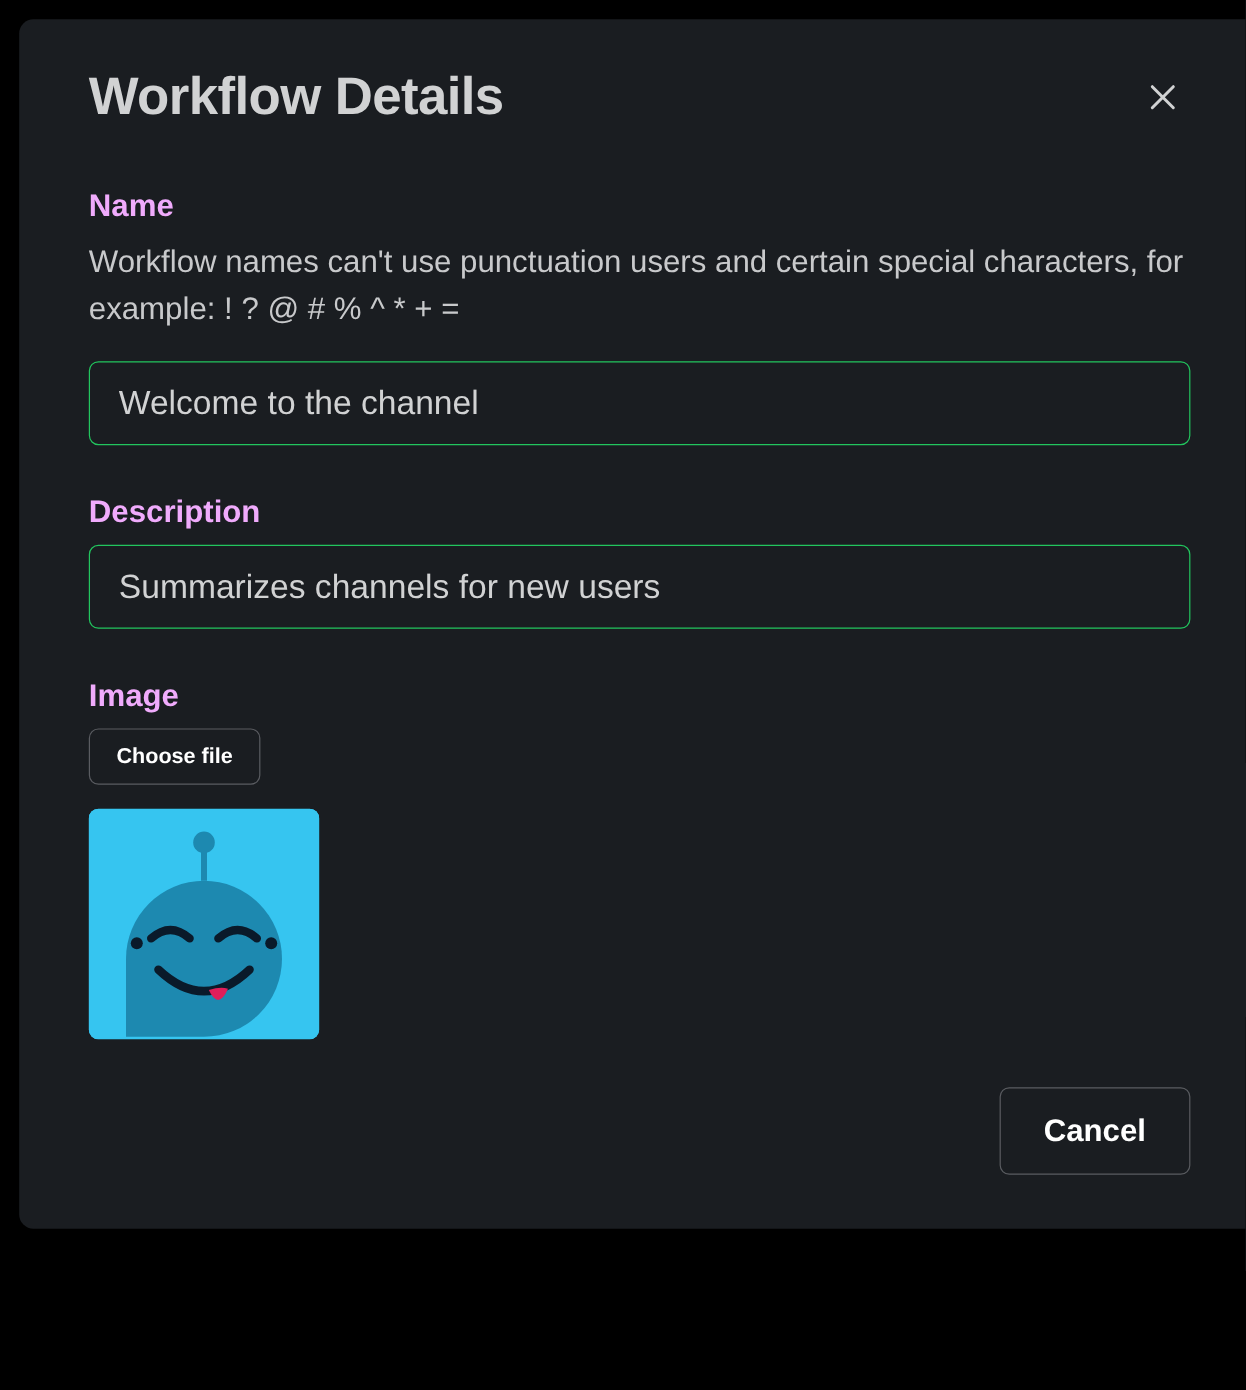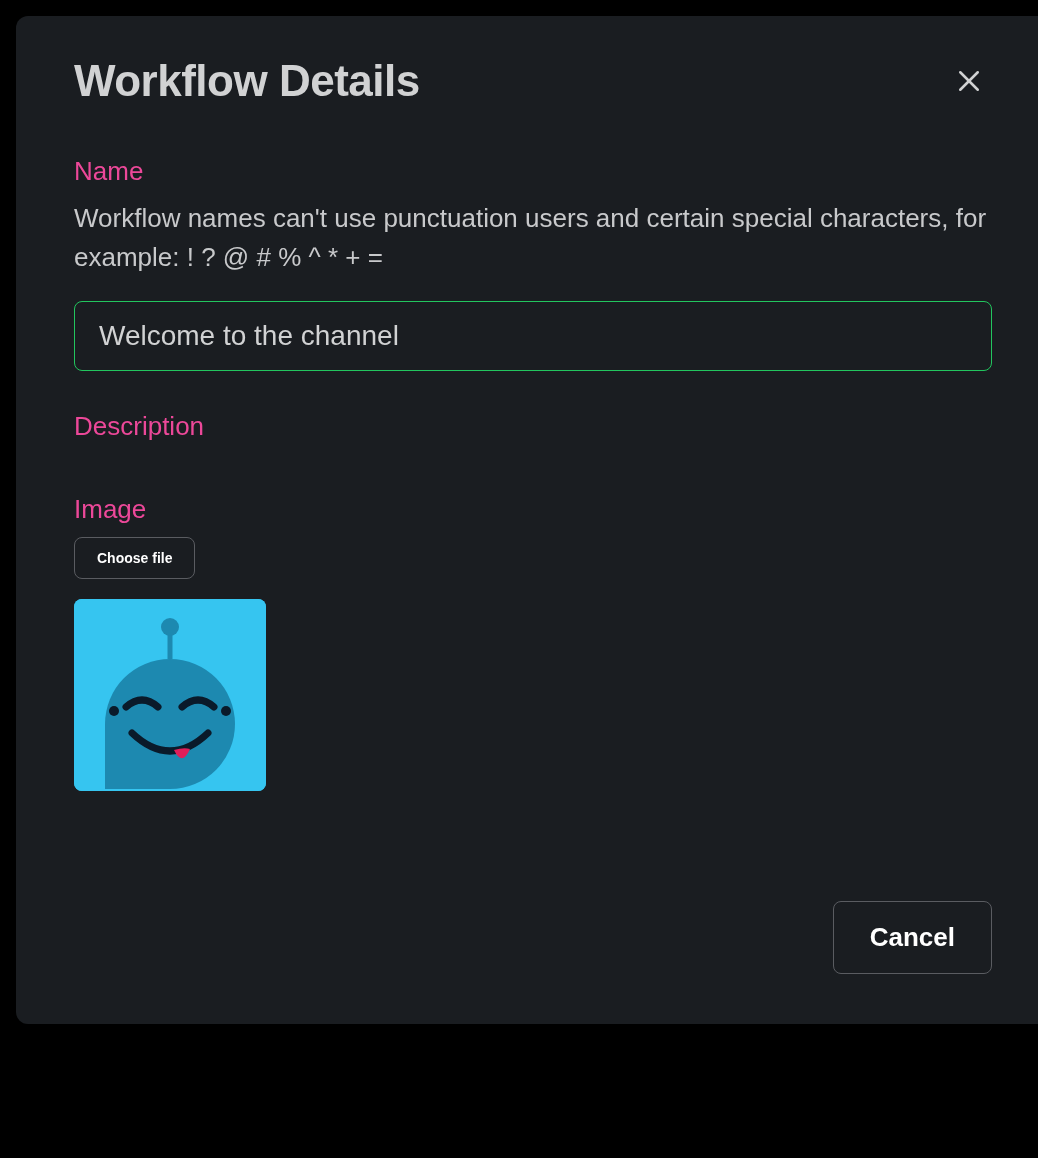--- a/index.html
+++ b/index.html
@@ -44,23 +44,23 @@
       padding: 8px;
       color: #d1d2d3;
       display: flex;
       align-items: center;
       justify-content: center;
     }
     .field-group {
       margin-bottom: 40px;
     }
     .field-label {
-      color: #ec4899;
+      color: #f0abfc;
       font-size: 26px;
-      font-weight: 400;
+      font-weight: 700;
       margin-bottom: 12px;
       display: block;
     }
     .field-help {
       color: #c8c9cb;
       font-size: 26px;
       font-weight: 400;
       line-height: 1.5;
       margin-bottom: 24px;
     }
@@ -74,21 +74,21 @@
       font-size: 28px;
       font-family: inherit;
       outline: none;
     }
     .choose-file-btn {
       background: #1a1d21;
       border: 1px solid #5a5c61;
       border-radius: 8px;
       padding: 12px 22px;
       color: #ffffff;
-      font-size: 14px;
+      font-size: 18px;
       font-weight: 700;
       cursor: pointer;
       font-family: inherit;
       margin-bottom: 20px;
     }
     .image-preview {
       width: 192px;
       height: 192px;
       border-radius: 8px;
       overflow: hidden;
@@ -135,20 +135,21 @@
   </div>
 
   <div class="field-group">
     <label class="field-label">Name</label>
     <p class="field-help">Workflow names can't use punctuation users and certain special characters, for example: ! ? @ # % ^ * + =</p>
     <input type="text" class="text-input" value="Welcome to the channel" style="">
   </div>
 
   <div class="field-group">
     <label class="field-label">Description</label>
+    <input type="text" class="text-input" value="Summarizes channels for new users" style="">
   </div>
 
   <div class="field-group">
     <label class="field-label">Image</label>
     <button class="choose-file-btn">Choose file</button>
     <div class="image-preview">
       <svg width="192" height="192" viewBox="0 0 192 192">
         <rect width="192" height="192" fill="#36c5f0"></rect>
 
         <path d="M 96 60 

